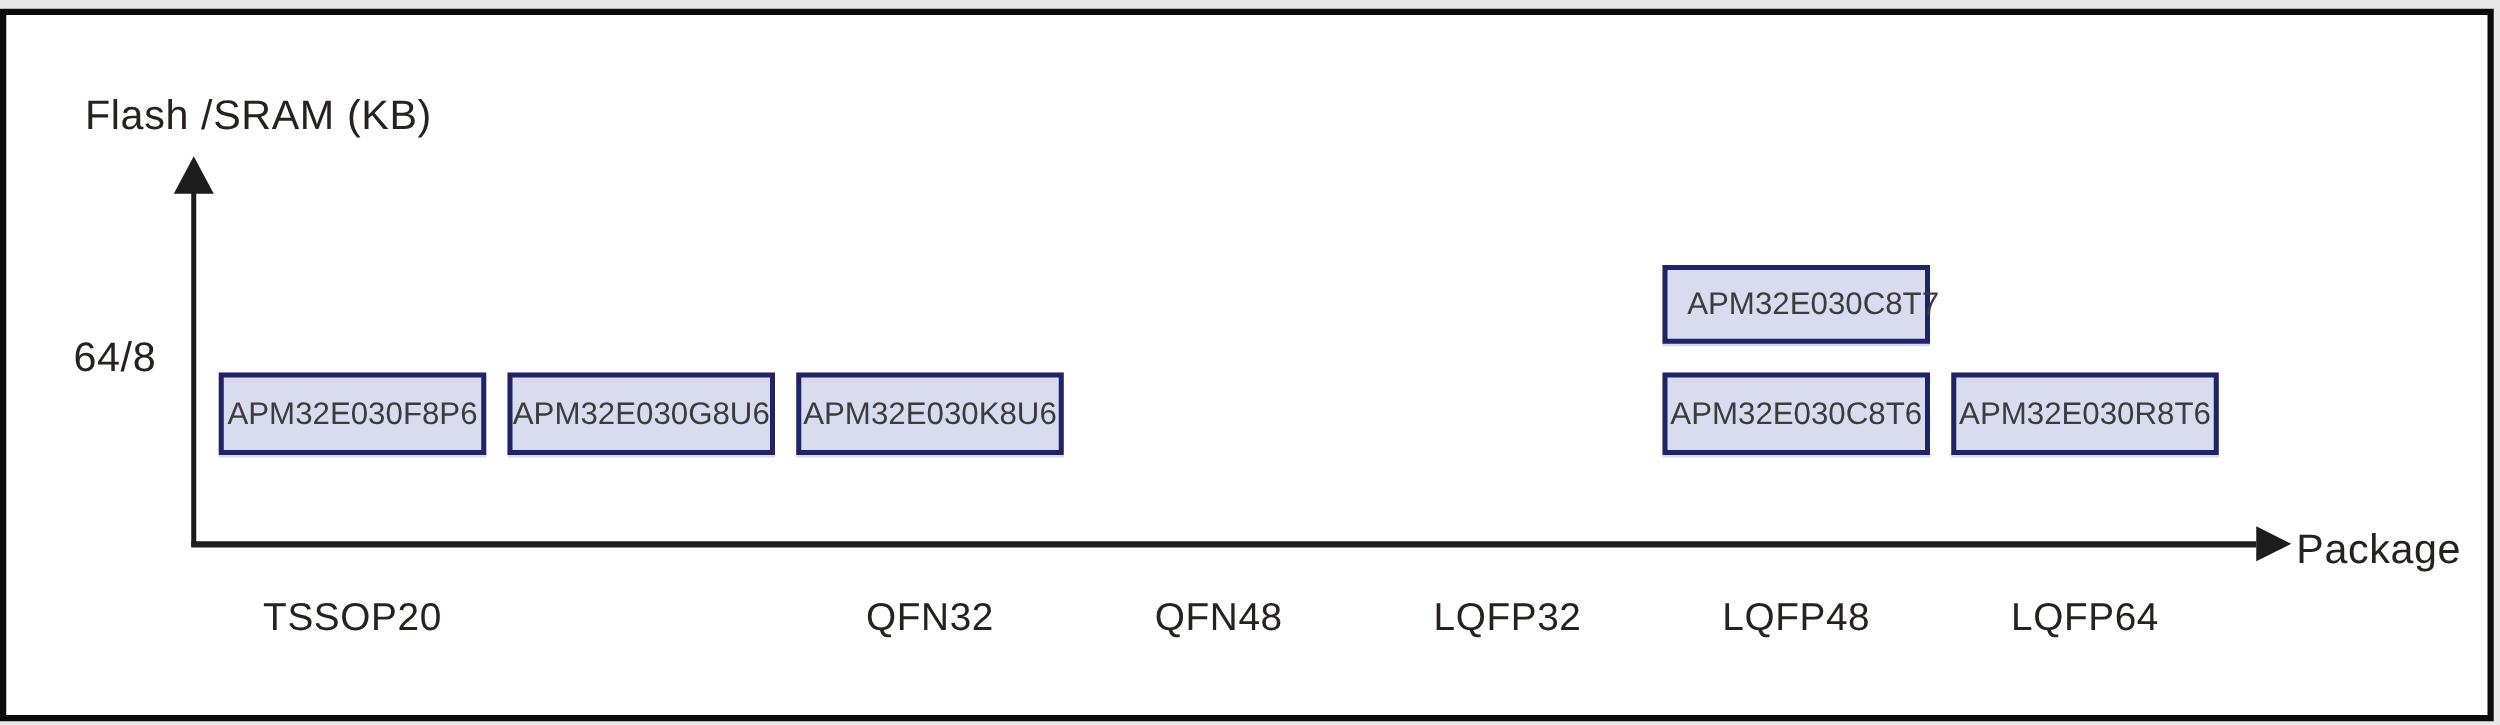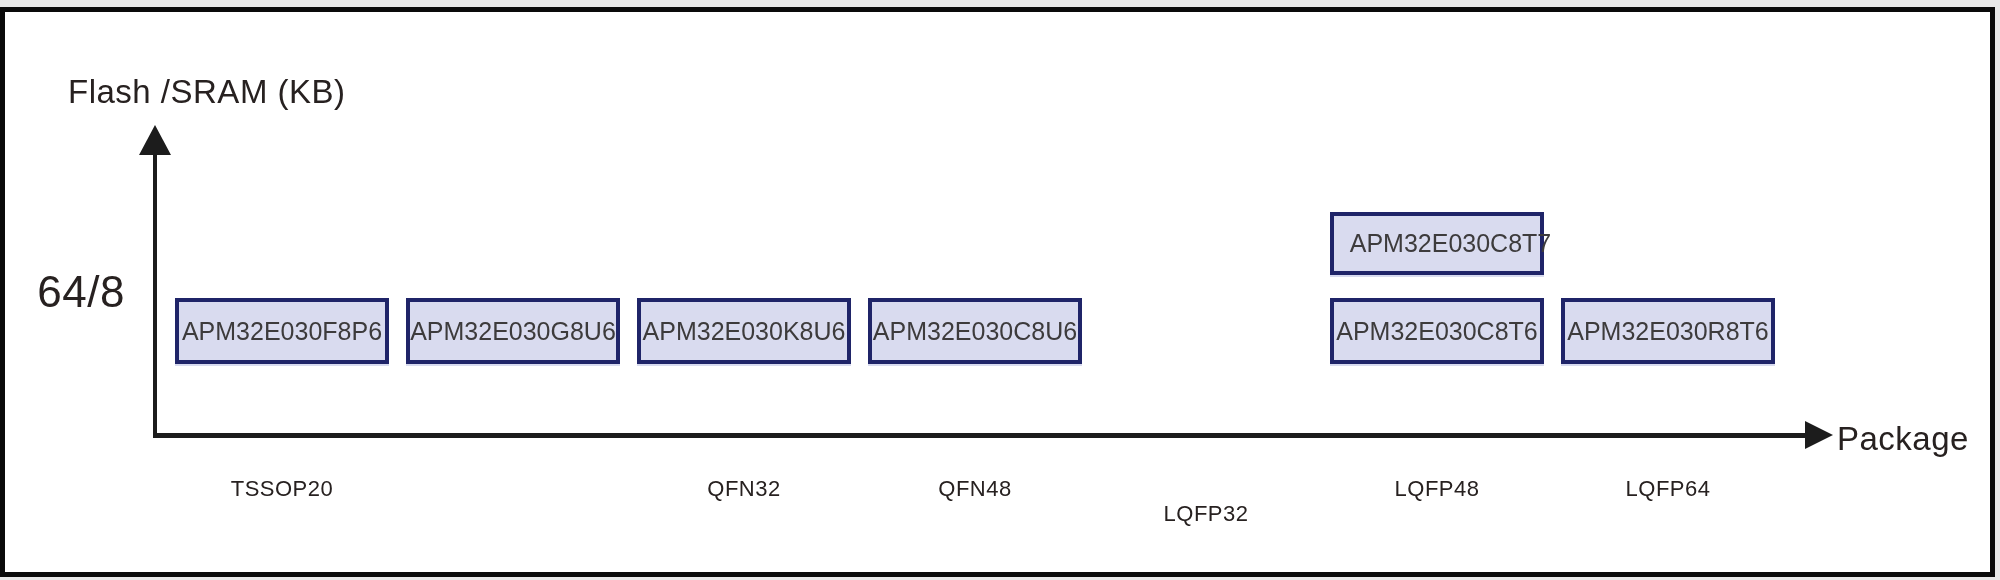--- a/index.html
+++ b/index.html
@@ -34,21 +34,21 @@
   }
   .abs { position: absolute; }
   .axis-title {
     color: var(--text-dark);
     font-size: 33px;
     letter-spacing: 0.5px;
     white-space: nowrap;
   }
   .tick-label {
     color: var(--text-dark);
-    font-size: 22px;
+    font-size: 31px;
     letter-spacing: 0.5px;
     white-space: nowrap;
   }
   .y-line {
     left: 148px; top: 140px;
     width: 4px; height: 285px;
     background: var(--axis-line);
   }
   .y-arrow {
     left: 134px; top: 113px;
@@ -84,21 +84,21 @@
   .part-box.upper { height: 63px; padding-left: 27px; }
   .x-tick {
     width: 214px;
     top: 464px;
     text-align: center;
   }
   .y-tick {
     left: 30px; top: 255px;
     width: 90px;
     text-align: right;
-    font-size: 44px;
+    font-size: 33px;
   }
 </style>
 </head>
 <body>
 
 <div class="canvas">
   <div class="frame">
 
     <div class="abs axis-title" style="left:63px; top:61px;">Flash /SRAM (KB)</div>
     <div class="abs y-arrow"></div>
@@ -111,35 +111,32 @@
 
     <div class="abs part-box" style="left:170px; top:286px;">
       <span>APM32E030F8P6</span>
     </div>
     <div class="abs part-box" style="left:401px; top:286px;">
       <span>APM32E030G8U6</span>
     </div>
     <div class="abs part-box" style="left:632px; top:286px;">
       <span>APM32E030K8U6</span>
     </div>
-    <div class="abs part-box" style="left:863px; top:286px;">
-      <span>APM32E030C8U6</span>
-    </div>
     <div class="abs part-box" style="left:1325px; top:286px;">
       <span>APM32E030C8T6</span>
     </div>
     <div class="abs part-box" style="left:1556px; top:286px;">
       <span>APM32E030R8T6</span>
     </div>
 
     <div class="abs part-box upper" style="left:1325px; top:200px;">
       <span>APM32E030C8T7</span>
     </div>
 
     <div class="abs x-tick tick-label" style="left:170px;">TSSOP20</div>
     <div class="abs x-tick tick-label" style="left:632px;">QFN32</div>
     <div class="abs x-tick tick-label" style="left:863px;">QFN48</div>
-    <div class="abs x-tick tick-label" style="left:1094px;margin-top:25px;">LQFP32</div>
+    <div class="abs x-tick tick-label" style="left:1094px;">LQFP32</div>
     <div class="abs x-tick tick-label" style="left:1325px;">LQFP48</div>
     <div class="abs x-tick tick-label" style="left:1556px;">LQFP64</div>
 
   </div>
 </div>
 
 </body></html>

